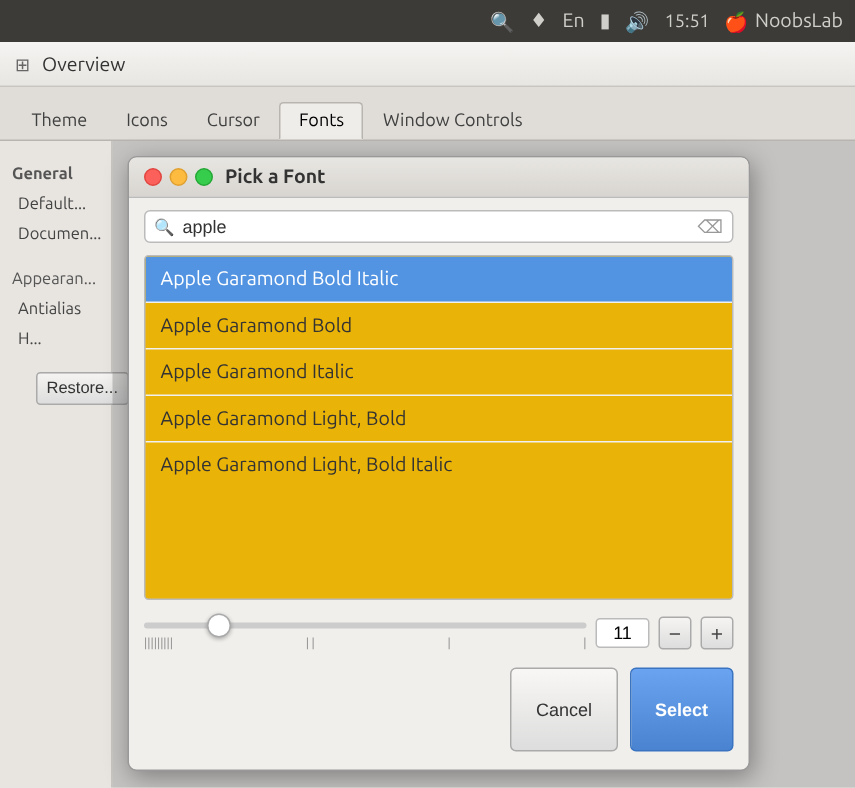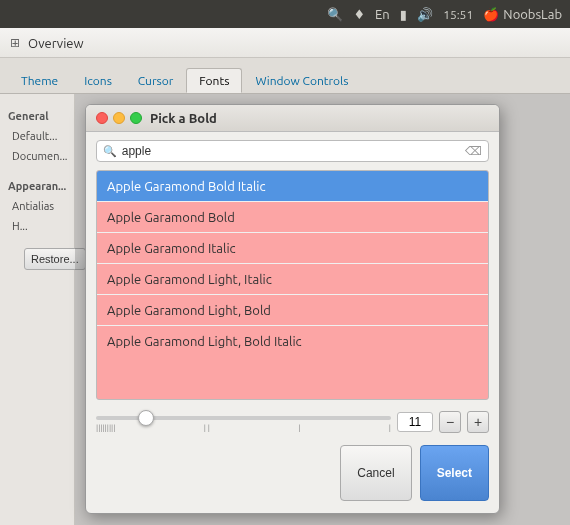--- a/index.html
+++ b/index.html
@@ -74,21 +74,21 @@
       display: flex;
       align-items: flex-end;
       padding: 4px 8px 0 8px;
       background: #e0ddd8;
       border-bottom: 1px solid #b8b5b0;
       height: 36px;
     }
     .tab {
       padding: 5px 12px;
       font-size: 12px;
-      color: #0369a1;
+      color: #404040;
       cursor: pointer;
       border: 1px solid transparent;
       border-radius: 3px 3px 0 0;
       background: transparent;
     }
     .tab.active {
       background: #efedea;
       border: 1px solid #b8b5b0;
       border-bottom: 1px solid #efedea;
       color: #000;
@@ -120,21 +120,21 @@
       padding: 4px 8px;
       cursor: pointer;
       white-space: nowrap;
       overflow: hidden;
     }
     .sidebar-item.sub {
       padding-left: 12px;
     }
     .sidebar-section.appearance {
       margin-top: 8px;
-      font-weight: bold;
+      font-weight: normal;
     }
     .restore-btn {
       margin: 12px 24px;
       padding: 4px 6px;
       font-size: 11px;
       background: linear-gradient(to bottom, #f5f4f2, #ddd);
       border: 1px solid #aaa;
       border-radius: 3px;
       cursor: pointer;
       color: #333;
@@ -232,21 +232,21 @@
     }
     .search-clear {
       color: #999;
       font-size: 12px;
       cursor: pointer;
     }
 
     
     .font-list {
       border: 1px solid #bbb;
-      background: #fca5a5;
+      background: #eab308;
       border-radius: 3px;
       overflow-y: auto;
       height: 230px;
     }
     .font-item {
       padding: 8px 10px;
       font-size: 13px;
       color: #333;
       cursor: pointer;
       border-bottom: 1px solid #f0f0f0;
@@ -399,36 +399,35 @@
 
       <div class="modal-overlay">
         <div class="font-dialog">
 
           <div class="dialog-title-bar">
             <div class="traffic-lights">
               <div class="traffic-light tl-red"></div>
               <div class="traffic-light tl-yellow"></div>
               <div class="traffic-light tl-green"></div>
             </div>
-            <span class="dialog-title-text">Pick a Bold</span>
+            <span class="dialog-title-text">Pick a Font</span>
           </div>
 
           <div class="dialog-body">
 
             <div class="search-box">
               <span class="search-icon">🔍</span>
               <input class="search-input" type="text" value="apple" style="">
               <span class="search-clear">⌫</span>
             </div>
 
             <div class="font-list">
               <div class="font-item selected">Apple Garamond Bold Italic</div>
               <div class="font-item">Apple Garamond Bold</div>
               <div class="font-item">Apple Garamond Italic</div>
-              <div class="font-item">Apple Garamond Light, Italic</div>
               <div class="font-item">Apple Garamond Light, Bold</div>
               <div class="font-item">Apple Garamond Light, Bold Italic</div>
             </div>
 
             <div class="size-controls">
               <div class="slider-container">
                 <input type="range" class="font-slider" min="0" max="100" value="15" style="">
                 <div class="slider-ticks">
                   <span class="tick">|||||||||</span>
                   <span class="tick">| |</span>

